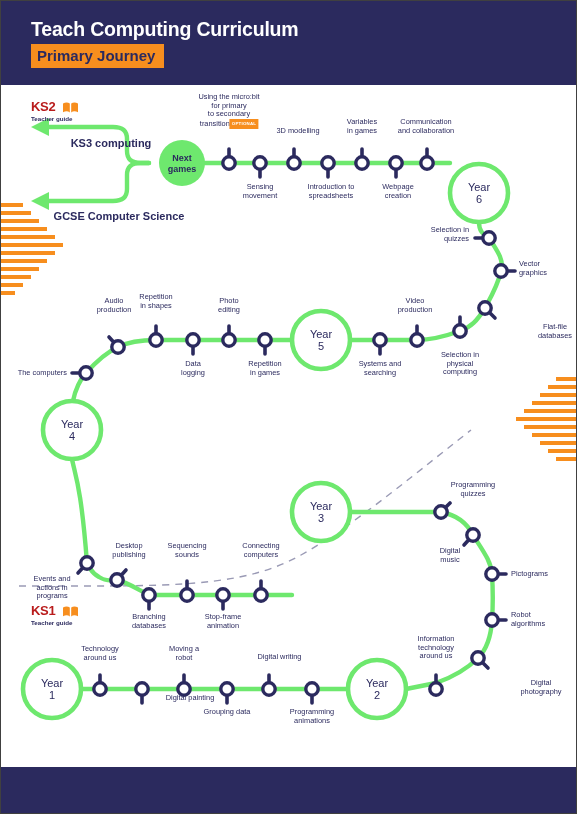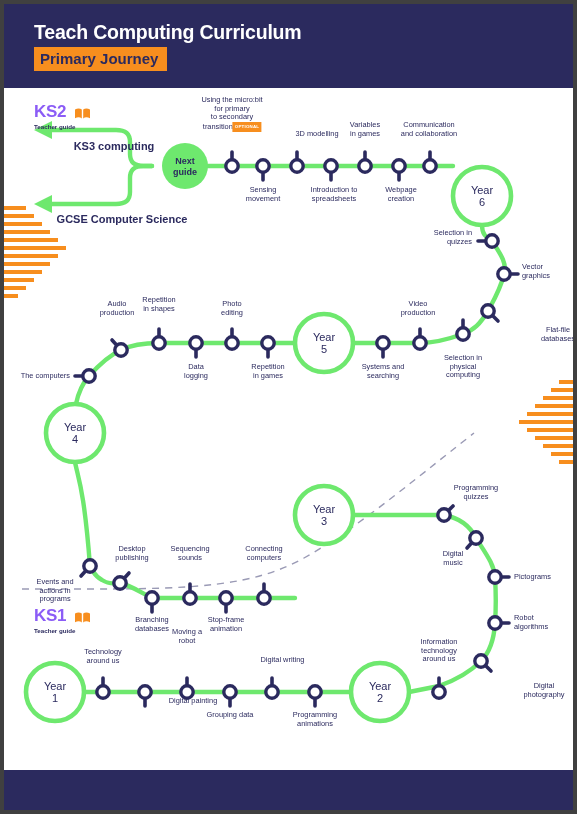--- a/index.html
+++ b/index.html
@@ -1,19 +1,19 @@
 <!DOCTYPE html>
 <html><head>
 <meta charset="utf-8">
 <style>
   html,body{margin:0;padding:0;background:#ffffff;}
   body{font-family:"Liberation Sans", sans-serif;}
   #poster{
     position:relative;width:577px;height:814px;overflow:hidden;
-    background:#ffffff;border:4px solid #404040;box-sizing:border-box;
+    background:#ffffff;border:1px solid #404040;box-sizing:border-box;
   }
   .header{
     position:absolute;left:0;top:0;width:577px;height:84px;background:#2b2a5e;
   }
   .header-title{
     position:absolute;left:30px;top:17px;color:#ffffff;font-size:19.5px;
     font-weight:bold;letter-spacing:-0.2px;white-space:nowrap;
   }
   .header-sub{
     position:absolute;left:30px;top:43px;background:#f78e1e;color:#2b2a5e;
@@ -39,21 +39,21 @@
   .nextlbl{
     position:absolute;color:#2b2a5e;font-size:9px;line-height:10.5px;
     font-weight:bold;text-align:center;white-space:pre-line;
     transform:translate(-50%,-50%);
   }
   .arrowlbl{
     position:absolute;color:#2b2a5e;font-size:11px;font-weight:bold;
     white-space:nowrap;transform:translate(-50%,-50%);
   }
   .ksblock{position:absolute;}
-  .ksname{color:#8b5cf6;font-size:17px;font-weight:bold;letter-spacing:-0.3px;}
+  .ksname{color:#b91c1c;font-size:13px;font-weight:bold;letter-spacing:-0.3px;}
   .kssub{color:#2b2a5e;font-size:6.2px;font-weight:bold;margin-top:-1px;}
   .bookicon{display:inline-block;vertical-align:-2px;margin-left:4px;}
   .optional{
     display:inline-block;background:#f78e1e;color:#ffffff;font-size:4.4px;
     font-weight:bold;letter-spacing:0.2px;padding:1px 2px;vertical-align:1px;
   }
 </style>
 </head>
 <body>
 
@@ -322,21 +322,21 @@
           <svg width="15" height="11" viewBox="0 0 15 11">
               <path d="M0 1.4 C2.6 0 5.2 0.2 6.8 1.6 L6.8 10.4 C5.2 9 2.6 8.8 0 10.2 Z" fill="#f78e1e"></path>
               <path d="M15 1.4 C12.4 0 9.8 0.2 8.2 1.6 L8.2 10.4 C9.8 9 12.4 8.8 15 10.2 Z" fill="#f78e1e"></path>
             </svg>
         </span>
       </div>
       <div class="kssub">Teacher guide</div>
     </div>
 
     <div class="nextlbl" style="left:181px;top:78px;">Next
-guide</div>
+games</div>
     <div class="arrowlbl" style="left:110px;top:58px;">KS3 computing</div>
     <div class="arrowlbl" style="left:118px;top:131px;">GCSE Computer Science</div>
 
     <div class="yearlbl" style="left:478px;top:108px;">Year
 6</div>
     <div class="yearlbl" style="left:320px;top:255px;">Year
 5</div>
     <div class="yearlbl" style="left:71px;top:345px;">Year
 4</div>
     <div class="yearlbl" style="left:320px;top:427px;">Year
@@ -345,21 +345,21 @@
 2</div>
     <div class="yearlbl" style="left:51px;top:604px;">Year
 1</div>
 
     <div class="lbl" style="left:228px;top:8px;"><span>Using the micro:bit
 for primary
 to secondary
 transition</span><span class="optional">OPTIONAL</span></div>
     <div class="lbl" style="left:259px;top:98px;">Sensing
 movement</div>
-    <div class="lbl" style="left:297px;top:42px;margin-left:16px;">3D modelling</div>
+    <div class="lbl" style="left:297px;top:42px;">3D modelling</div>
     <div class="lbl" style="left:330px;top:98px;">Introduction to
 spreadsheets</div>
     <div class="lbl" style="left:361px;top:33px;">Variables
 in games</div>
     <div class="lbl" style="left:397px;top:98px;">Webpage
 creation</div>
     <div class="lbl" style="left:425px;top:33px;">Communication
 and collaboration</div>
 
     <div class="lbl lt" style="left:468px;top:150px;">Selection in
@@ -411,21 +411,21 @@
 algorithms</div>
     <div class="lbl" style="left:512px;top:594px;margin-left:28px;">Digital photography</div>
     <div class="lbl" style="left:435px;top:550px;">Information
 technology
 around us</div>
 
     <div class="lbl" style="left:311px;top:623px;">Programming
 animations</div>
     <div class="lbl" style="left:268px;top:568px;padding-left:21px;">Digital writing</div>
     <div class="lbl" style="left:226px;top:623px;">Grouping data</div>
-    <div class="lbl" style="left:183px;top:540px;">Moving a
+    <div class="lbl" style="left:183px;top:560px;">Moving a
 robot</div>
     <div class="lbl" style="left:141px;top:609px;margin-left:48px;">Digital painting</div>
     <div class="lbl" style="left:99px;top:560px;">Technology
 around us</div>
 
   </div>
 
   <div class="footer">
     
     

